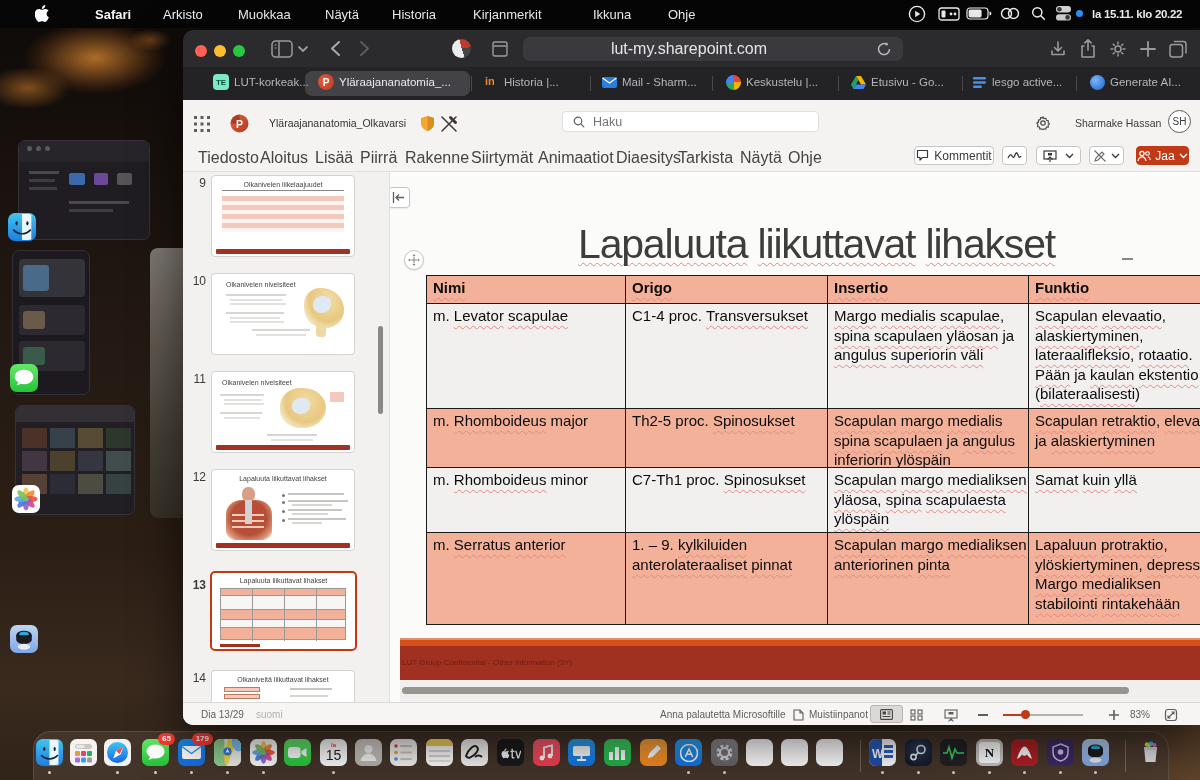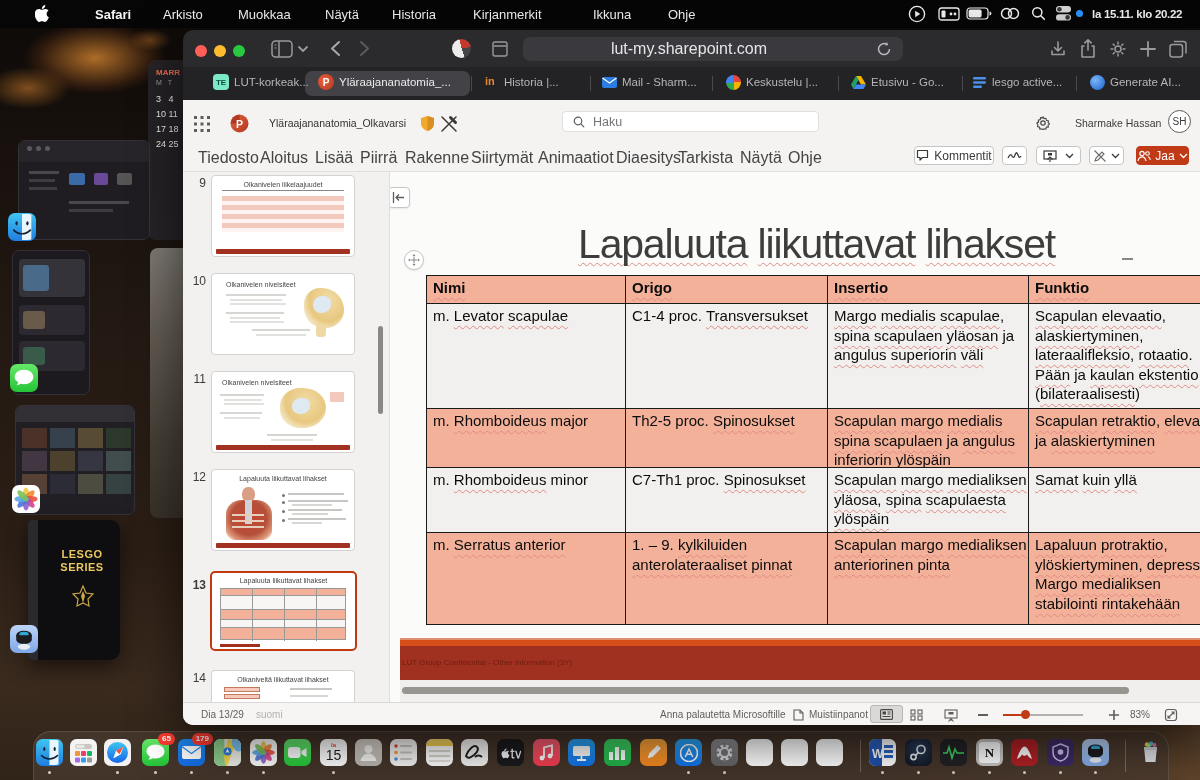--- a/index.html
+++ b/index.html
@@ -44,25 +44,20 @@
 #tbl td .c{padding:2px 6px 0;overflow:hidden;white-space:nowrap}
 #tbl tr.hrow td{font-weight:bold;background:#f4b19a}
 #tbl tr{background:#f1f0ee}
 #tbl tr.srow{background:#f4b19a}
 .sq{text-decoration:underline wavy #e08b84 1px;text-underline-offset:4px;text-decoration-skip-ink:none}
 </style></head>
 <body>
 <div id="screen">
 <div class="ab" id="wall"></div>
 
-<div class="ab" style="left:148px;top:60px;width:40px;height:180px;background:rgba(40,38,42,.85);border-radius:8px 0 0 8px;color:#ddd">
- <div style="font-size:8px;color:#e86a52;font-weight:bold;margin:8px 0 2px 8px">MARR</div>
- <div style="font-size:7px;color:#999;margin-left:8px">M&nbsp;&nbsp;&nbsp;T</div>
- <div style="font-size:9px;margin:6px 0 0 8px;line-height:15px;color:#eee">3&nbsp;&nbsp;&nbsp;4<br>10&nbsp;11<br>17&nbsp;18<br>24&nbsp;25</div>
-</div>
 <div class="ab" style="left:150px;top:248px;width:38px;height:270px;background:linear-gradient(180deg,#8a857e,#6b655c 30%,#4a443c 70%,#3a342c);border-radius:8px 0 0 8px;opacity:.9"></div>
 <div class="ab" style="left:18px;top:140px;width:132px;height:100px;background:#1f1d21;border:1px solid #343238;border-radius:7px">
  <div style="height:22px;background:#27252a;border-radius:7px 7px 0 0;border-bottom:1px solid #1c1b1e"></div>
  <div class="ab" style="left:8px;top:5px;width:5px;height:5px;border-radius:50%;background:#5a585c"></div>
  <div class="ab" style="left:17px;top:5px;width:5px;height:5px;border-radius:50%;background:#5a585c"></div>
  <div class="ab" style="left:26px;top:5px;width:5px;height:5px;border-radius:50%;background:#5a585c"></div>
  <div class="ab" style="left:50px;top:32px;width:16px;height:12px;background:#3a6aa8;border-radius:2px"></div>
  <div class="ab" style="left:75px;top:32px;width:14px;height:12px;background:#6a4a98;border-radius:2px"></div>
  <div class="ab" style="left:98px;top:32px;width:15px;height:12px;background:#555;border-radius:2px"></div>
  <div class="ab" style="left:50px;top:60px;width:60px;height:3px;background:#4a484c"></div>
@@ -111,28 +106,20 @@
           <ellipse rx="3" ry="7" transform="rotate(0) translate(0,-4.2)" fill="#f6c344" opacity=".9"></ellipse>
           <ellipse rx="3" ry="7" transform="rotate(45) translate(0,-4.2)" fill="#ef8633" opacity=".9"></ellipse>
           <ellipse rx="3" ry="7" transform="rotate(90) translate(0,-4.2)" fill="#e94f3d" opacity=".9"></ellipse>
           <ellipse rx="3" ry="7" transform="rotate(135) translate(0,-4.2)" fill="#d8418c" opacity=".9"></ellipse>
           <ellipse rx="3" ry="7" transform="rotate(180) translate(0,-4.2)" fill="#8f62c9" opacity=".9"></ellipse>
           <ellipse rx="3" ry="7" transform="rotate(225) translate(0,-4.2)" fill="#4a74d8" opacity=".9"></ellipse>
           <ellipse rx="3" ry="7" transform="rotate(270) translate(0,-4.2)" fill="#57a8e8" opacity=".9"></ellipse>
           <ellipse rx="3" ry="7" transform="rotate(315) translate(0,-4.2)" fill="#7cc258" opacity=".9"></ellipse>
         </g>
       </svg></div>
-<div class="ab" style="left:28px;top:520px;width:92px;height:140px;background:#0e0d0f;border-radius:4px 10px 10px 4px;box-shadow:0 8px 20px rgba(0,0,0,.5)">
- <div class="ab" style="left:0;top:0;width:10px;height:140px;background:#2a2a2e;border-radius:4px 0 0 4px"></div>
- <div class="ab" style="left:24px;top:28px;width:60px;text-align:center;color:#e8c860;font-weight:bold;font-size:11px;letter-spacing:.5px;line-height:13px">LESGO<br>SERIES</div>
- <svg class="ab" style="left:40px;top:62px" width="30" height="30" viewBox="0 0 30 30">
-        <path d="M15 4l3 7 7 1-5 5 1 7-6-3-6 3 1-7-5-5 7-1z" fill="none" stroke="#caa845" stroke-width="1.2"></path>
-        <path d="M15 9l2 5-2 7-2-7z" fill="#caa845"></path>
-      </svg>
-</div>
 <div class="ab" style="left:10px;top:625px;width:28px;height:28px;border-radius:7px;background:linear-gradient(180deg,#bdd4f5,#7fa8e8)">
  <svg width="28" height="28" viewBox="0 0 27 27">
         <ellipse cx="13.5" cy="10" rx="7.5" ry="4.5" fill="#1c1c20"></ellipse>
         <ellipse cx="13.5" cy="8.8" rx="4.5" ry="2.4" fill="#2fa8d8"></ellipse>
         <path d="M6 10v4c0 2.5 3.4 4.5 7.5 4.5s7.5-2 7.5-4.5v-4" fill="#1c1c20"></path>
         <ellipse cx="13.5" cy="21" rx="6" ry="2.8" fill="#e8ecf5"></ellipse>
       </svg></div>
 <div class="ab" id="menubar">
  <svg class="mi" style="left:35px;top:5px" width="14" height="17" viewBox="0 0 14 17">
         <path fill="#fff" d="M11.6 9c0-2.2 1.8-3.2 1.9-3.3-1-1.5-2.6-1.7-3.2-1.7-1.4-.1-2.7.8-3.4.8-.7 0-1.8-.8-2.9-.8C2.5 4 1.1 4.9.4 6.2c-1.5 2.6-.4 6.5 1.1 8.6.7 1 1.6 2.2 2.7 2.1 1.1 0 1.5-.7 2.8-.7s1.7.7 2.9.7c1.2 0 2-1 2.7-2.1.9-1.2 1.2-2.4 1.2-2.5 0 0-2.2-.9-2.2-3.3zM9.4 2.8c.6-.7 1-1.7.9-2.8-.9 0-1.9.6-2.5 1.3-.6.6-1 1.6-.9 2.6 1 .1 2-.5 2.5-1.1z"></path>

